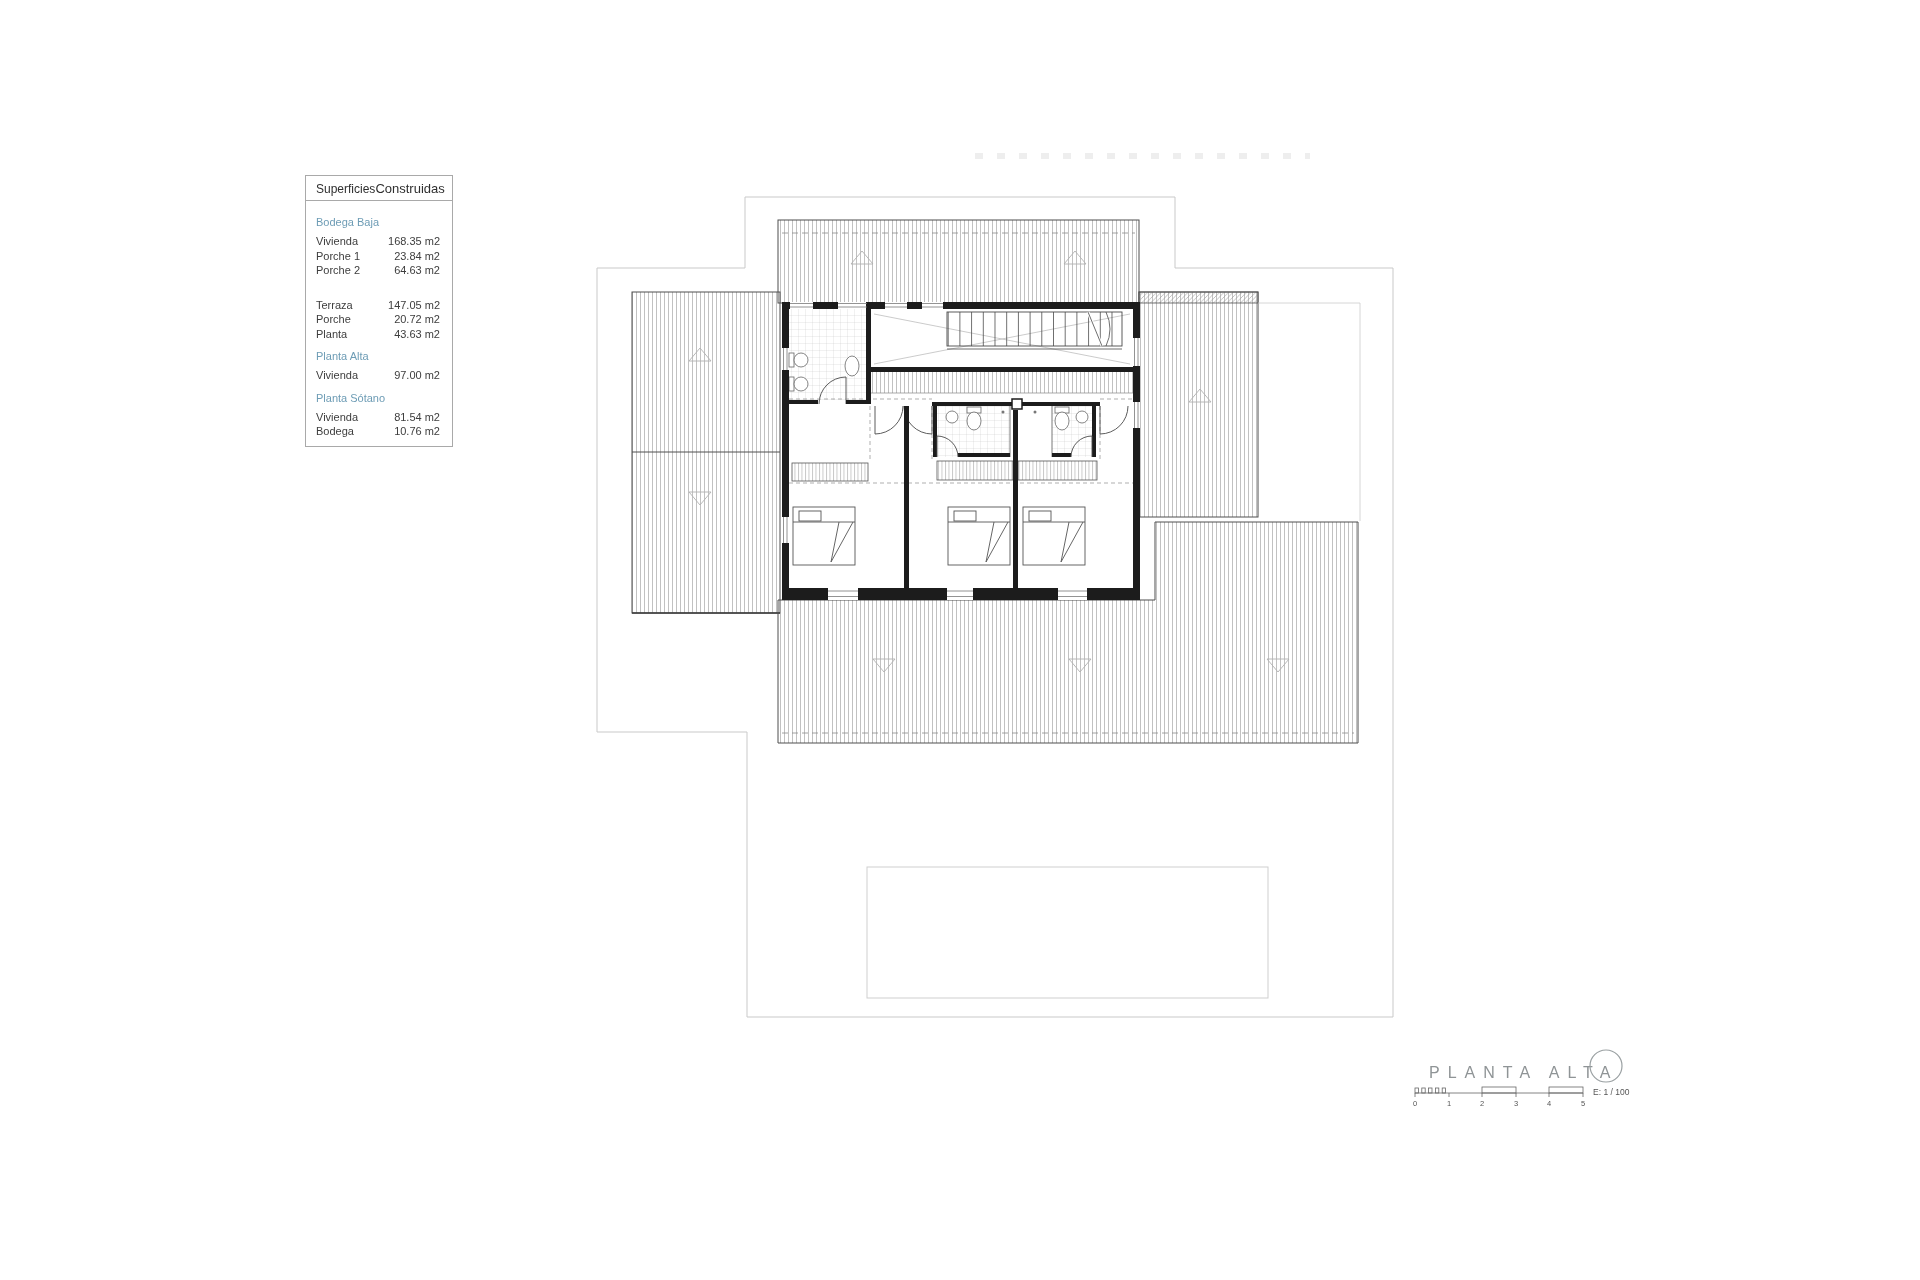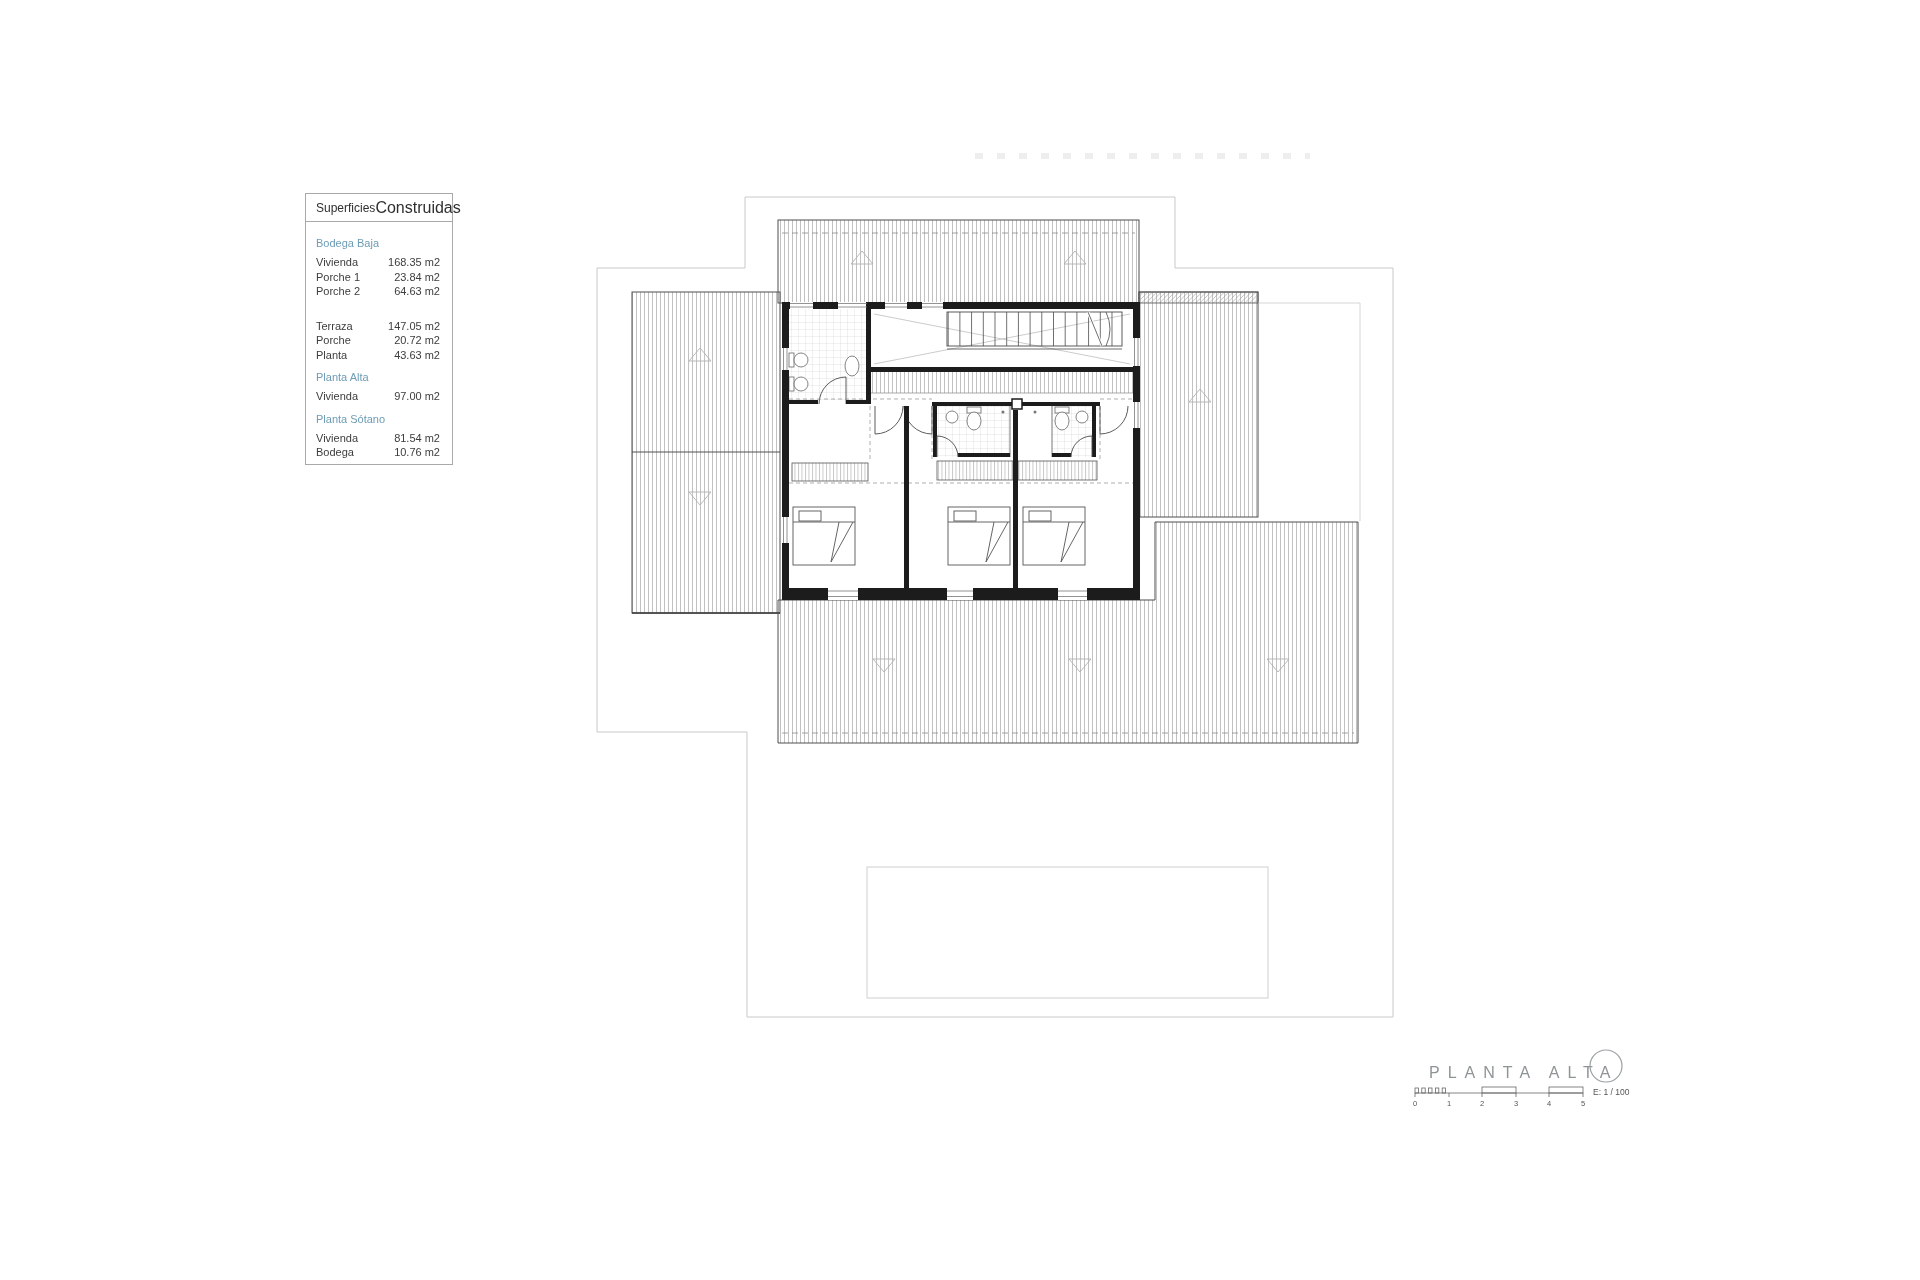--- a/index.html
+++ b/index.html
@@ -1,26 +1,26 @@
 <!DOCTYPE html>
 <html><head>
 <meta charset="utf-8">
 <style>
   html,body{margin:0;padding:0;background:#ffffff;}
   #canvas{position:relative;width:1920px;height:1280px;background:#ffffff;overflow:hidden;
           font-family:"Liberation Sans", sans-serif;}
   svg{position:absolute;left:0;top:0;}
   
-  .surfaces{position:absolute;left:305px;top:193px;width:148px;height:272px;
+  .surfaces{position:absolute;left:305px;top:175px;width:148px;height:272px;
             background:#ffffff;border:1px solid #a9a9a9;box-sizing:border-box;
             color:#3d3d3d;font-size:11px;}
   .s-head{display:flex;justify-content:space-between;align-items:center;
           border-bottom:1px solid #a9a9a9;padding:5px 8px 4px 10px;color:#2f2f2f;}
   .s-head .c1{font-size:12px;}
-  .s-head .c2{font-size:16px;}
+  .s-head .c2{font-size:13px;}
   .s-body{padding:6px 0 0 0;}
   .s-sec{color:#6d9cb5;padding:0 10px;margin:9px 0 5px 0;line-height:13px;min-height:6px;}
   .s-row{display:flex;justify-content:space-between;padding:0 12px 0 10px;line-height:14.5px;gap:7px;}
   .s-row .v{text-align:center;}
 </style>
 </head>
 <body>
 
 <div id="canvas">
 

